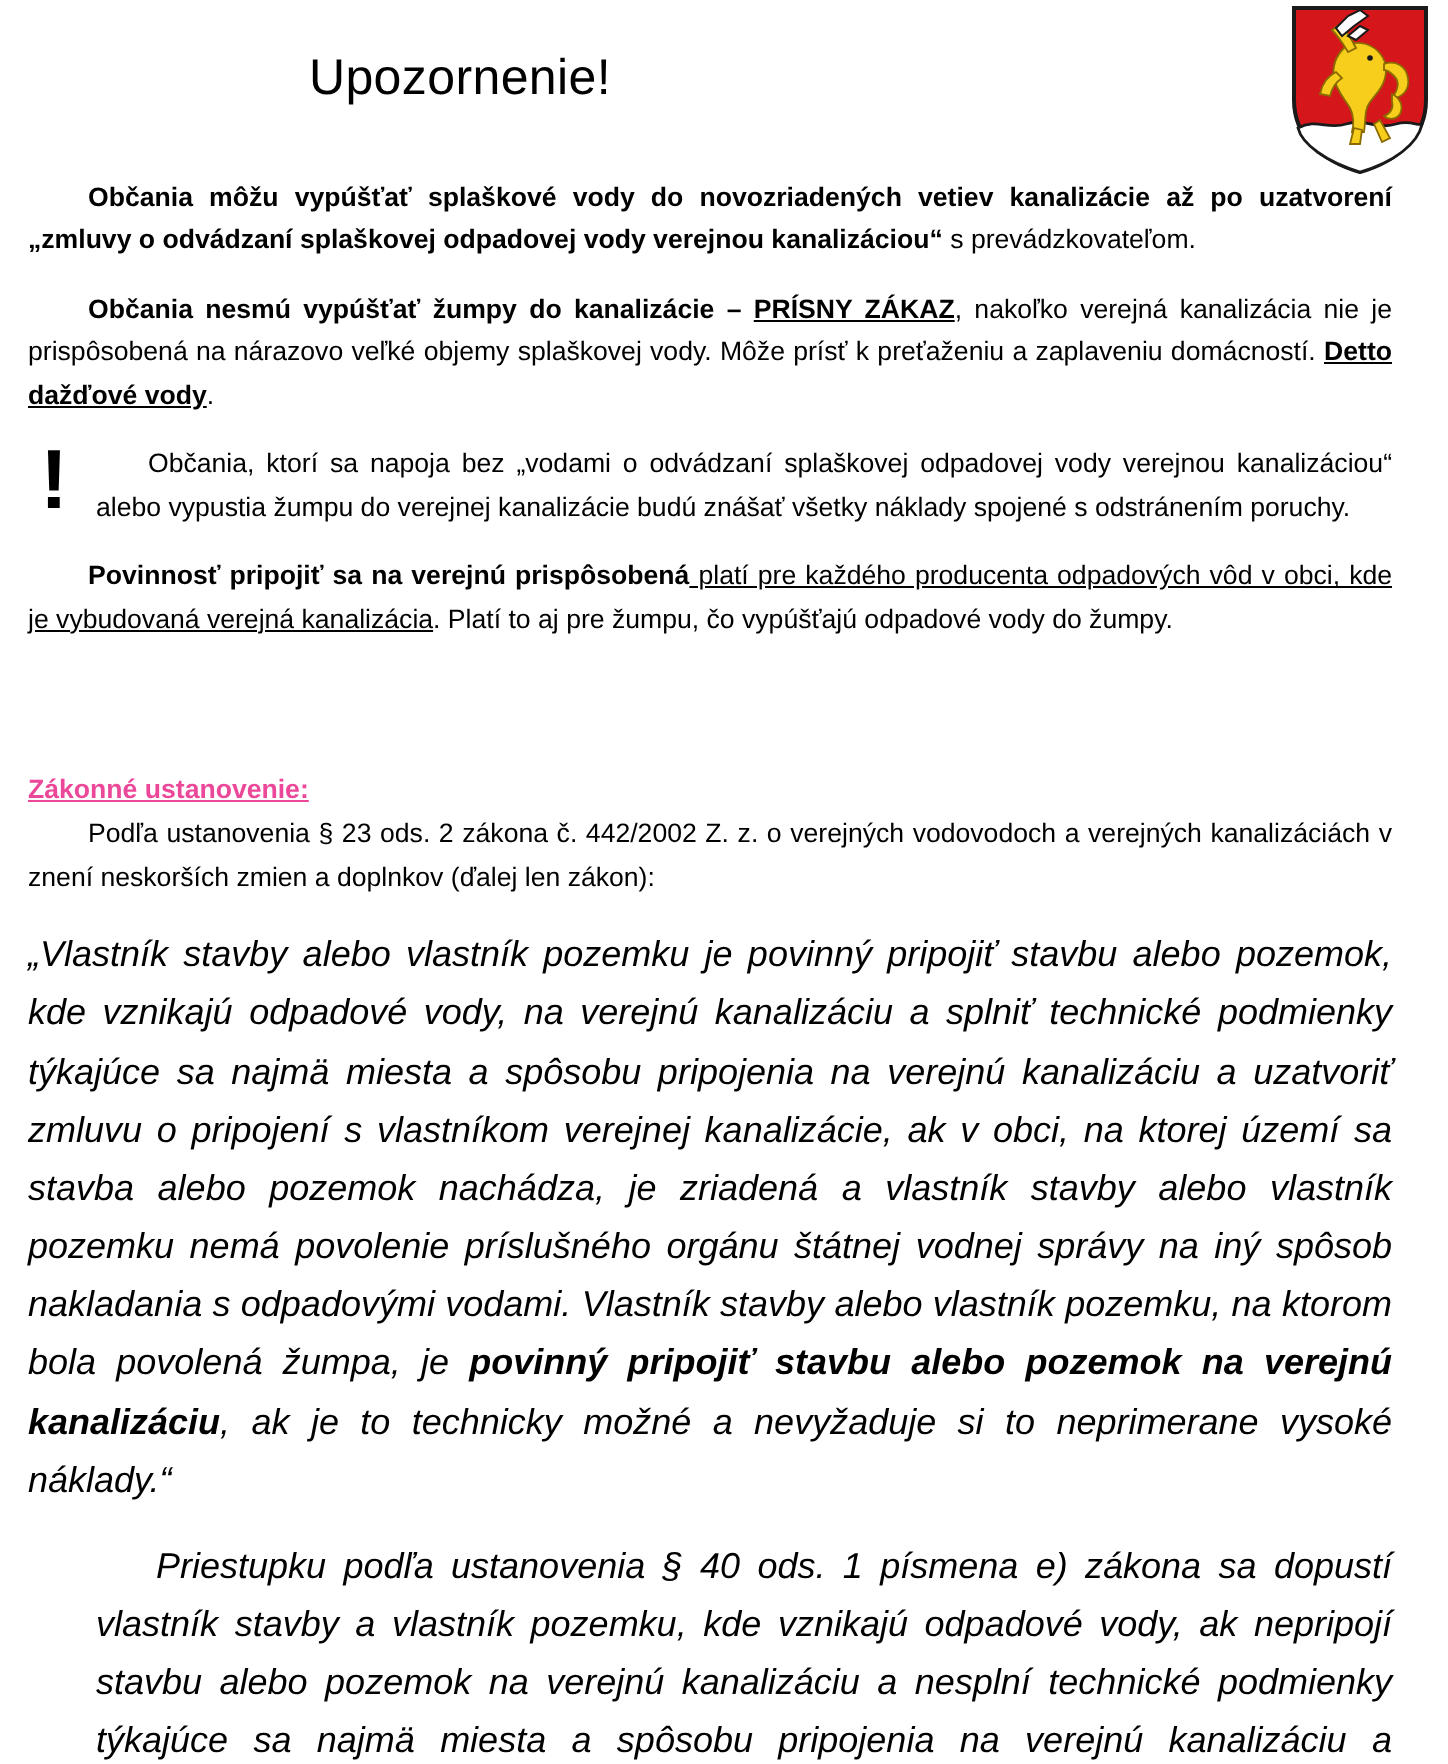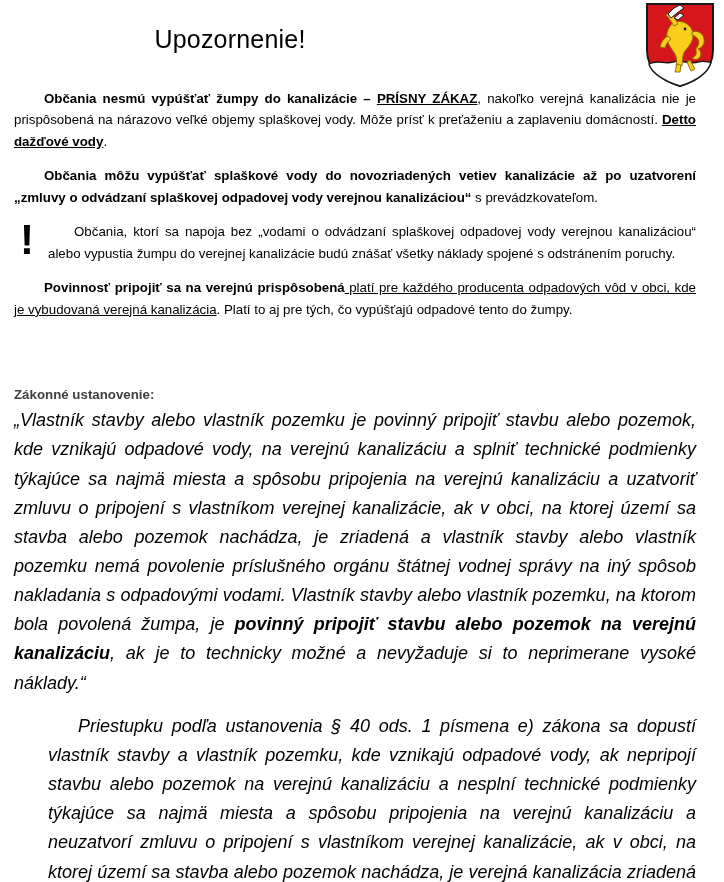--- a/index.html
+++ b/index.html
@@ -84,21 +84,22 @@
     text-align: justify;
     text-indent: 26px;
   }
 
   
   .spacer { height: 52px; }
 
   .legal-heading {
     font-size: 13.3px;
     font-weight: bold;
-    color: #404040;
+    color: #ec4899;
+    text-decoration: underline;
     margin: 0 0 1px 0;
     line-height: 1.5;
   }
   p.legal-intro {
     margin: 0 0 14px 0;
     font-size: 13.3px;
     line-height: 1.62;
     text-align: justify;
     text-indent: 30px;
   }
@@ -142,34 +143,35 @@
         <path d="M30 16 L36 11 L40 13 L34 18 Z"></path>
       </g>
       <circle cx="41" cy="27" r="1.4" fill="#1A1A1A" stroke="none"></circle>
     </svg>
   </div>
 
   <h1 class="doc-title">Upozornenie!</h1>
 
   <div class="body-block">
 
+    <p class="para"><b>Občania môžu vypúšťať splaškové vody do novozriadených vetiev kanalizácie až po uzatvorení „zmluvy o odvádzaní splaškovej odpadovej vody verejnou kanalizáciou“</b><span> s prevádzkovateľom.</span></p>
+
     <p class="para"><b>Občania nesmú vypúšťať žumpy do kanalizácie – </b><b class="u">PRÍSNY ZÁKAZ</b><span>, nakoľko verejná kanalizácia nie je prispôsobená na nárazovo veľké objemy splaškovej vody. Môže prísť k preťaženiu a zaplaveniu domácností. </span><b class="u">Detto dažďové vody</b><span>.</span></p>
-
-    <p class="para"><b>Občania môžu vypúšťať splaškové vody do novozriadených vetiev kanalizácie až po uzatvorení „zmluvy o odvádzaní splaškovej odpadovej vody verejnou kanalizáciou“</b><span> s prevádzkovateľom.</span></p>
 
     <div class="callout">
       <div class="bang">!</div>
       <p>Občania, ktorí sa napoja bez „vodami o odvádzaní splaškovej odpadovej vody verejnou kanalizáciou“ alebo vypustia žumpu do verejnej kanalizácie budú znášať všetky náklady spojené s odstránením poruchy.</p>
     </div>
 
-    <p class="para"><b>Povinnosť pripojiť sa na verejnú prispôsobená</b><span class="u"> platí pre každého producenta odpadových vôd v obci, kde je vybudovaná verejná kanalizácia</span><span>. Platí to aj pre tých, čo vypúšťajú odpadové tento do žumpy.</span></p>
+    <p class="para"><b>Povinnosť pripojiť sa na verejnú prispôsobená</b><span class="u"> platí pre každého producenta odpadových vôd v obci, kde je vybudovaná verejná kanalizácia</span><span>. Platí to aj pre žumpu, čo vypúšťajú odpadové vody do žumpy.</span></p>
 
     <div class="spacer"></div>
 
     <div class="legal-heading">Zákonné ustanovenie:</div>
 
+    <p class="legal-intro">Podľa ustanovenia § 23 ods. 2 zákona č. 442/2002 Z. z. o verejných vodovodoch a verejných kanalizáciách v znení neskorších zmien a doplnkov (ďalej len zákon):</p>
 
     <p class="quote"><span>„Vlastník stavby alebo vlastník pozemku je povinný pripojiť stavbu alebo pozemok, kde vznikajú odpadové vody, na verejnú kanalizáciu a splniť technické podmienky týkajúce sa najmä miesta a spôsobu pripojenia na verejnú kanalizáciu a uzatvoriť zmluvu o pripojení s vlastníkom verejnej kanalizácie, ak v obci, na ktorej území sa stavba alebo pozemok nachádza, je zriadená a vlastník stavby alebo vlastník pozemku nemá povolenie príslušného orgánu štátnej vodnej správy na iný spôsob nakladania s odpadovými vodami. Vlastník stavby alebo vlastník pozemku, na ktorom bola povolená žumpa, je </span><span class="bi">povinný pripojiť stavbu alebo pozemok na verejnú kanalizáciu</span><span>, ak je to technicky možné a nevyžaduje si to neprimerane vysoké náklady.“</span></p>
 
     <p class="quote indent"><span>Priestupku podľa ustanovenia § 40 ods. 1 písmena e) zákona sa dopustí vlastník stavby a vlastník pozemku, kde vznikajú odpadové vody, ak nepripojí stavbu alebo pozemok na verejnú kanalizáciu a nesplní technické podmienky týkajúce sa najmä miesta a spôsobu pripojenia na verejnú kanalizáciu a neuzatvorí zmluvu o pripojení s vlastníkom verejnej kanalizácie, ak v obci, na ktorej území sa stavba alebo pozemok nachádza, je verejná kanalizácia zriadená a vlastník stavby alebo vlastník pozemku nemá povolenie príslušného orgánu štátnej správy na iný spôsob nakladania s odpadovými vodami podľa § 23 ods. 2. </span><span class="bn">Za tento priestupok okresný úrad uloží pokutu od 16 do 331€.</span></p>
 
   </div>
 </div>
 
 </body></html>

